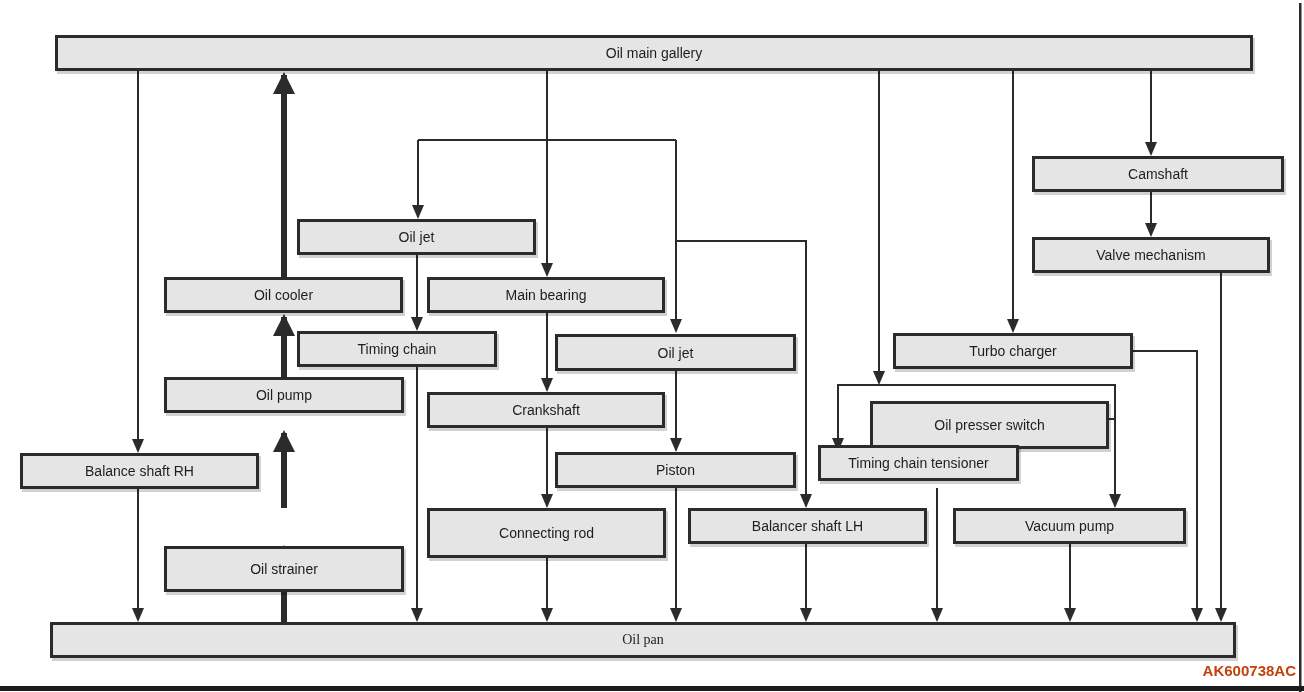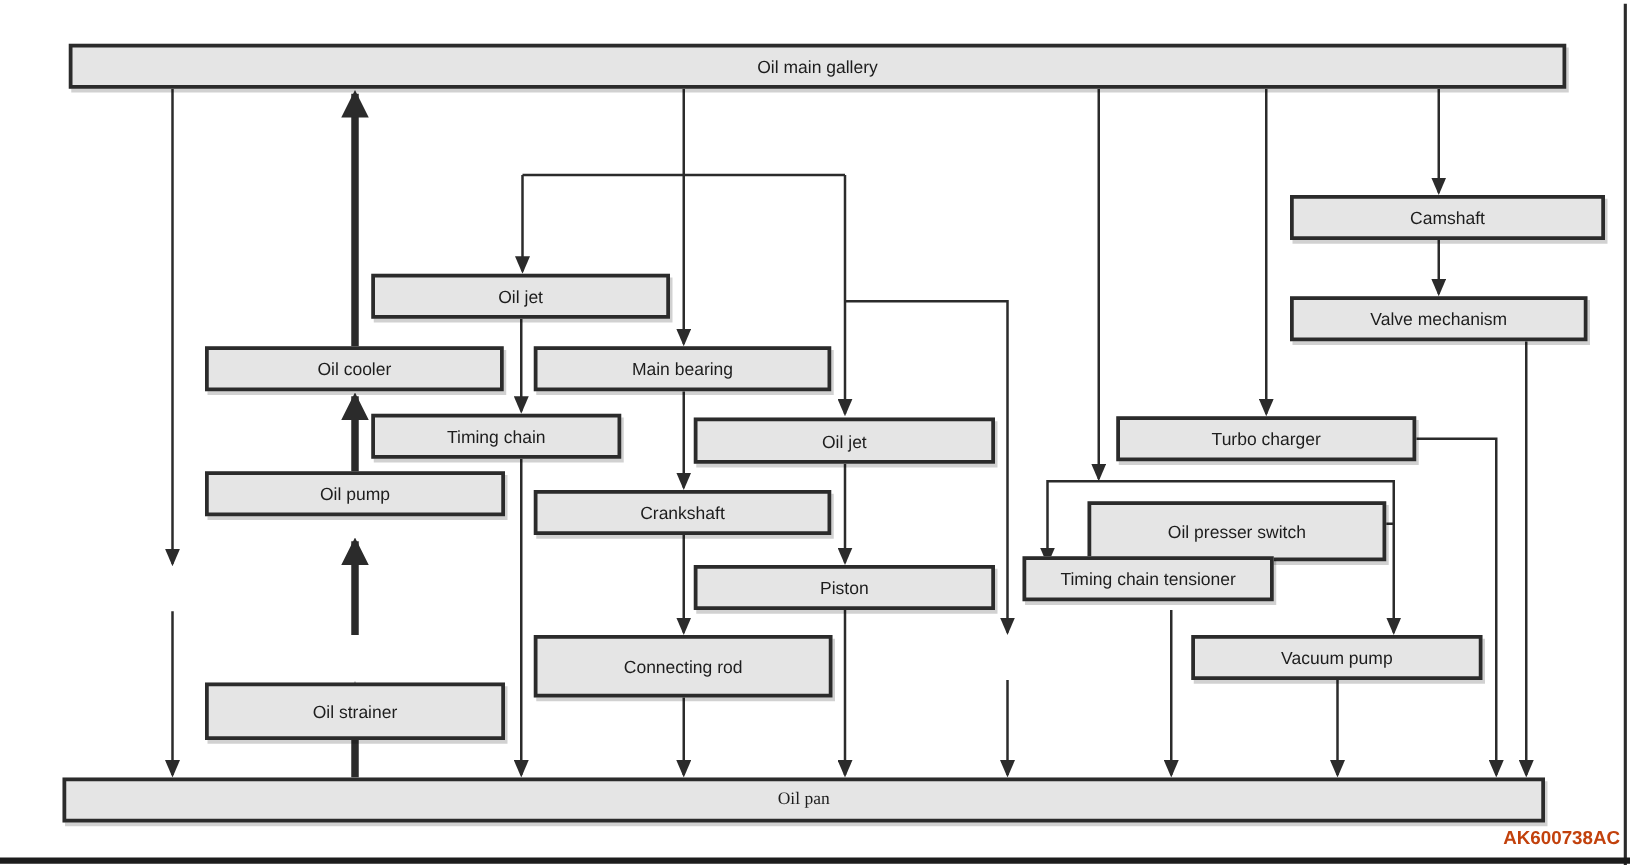--- a/index.html
+++ b/index.html
@@ -108,29 +108,31 @@
   <div class="node" style="left:555px;top:334px;width:241px;height:37px;">Oil jet</div>
 
   <div class="node" style="left:893px;top:333px;width:240px;height:36px;">Turbo charger</div>
 
   <div class="node" style="left:164px;top:377px;width:240px;height:36px;">Oil pump</div>
 
   <div class="node" style="left:427px;top:392px;width:238px;height:36px;">Crankshaft</div>
 
   <div class="node" style="left:848px;top:401px;width:239px;height:48px;margin-left:22px;">Oil presser switch</div>
 
+  <div class="node" style="left:20px;top:453px;width:239px;height:36px;">Balance shaft RH</div>
 
   <div class="node" style="left:555px;top:452px;width:241px;height:36px;">Piston</div>
 
   <div class="node" style="left:818px;top:445px;width:201px;height:36px;">Timing chain tensioner</div>
 
   <div class="node" style="left:164px;top:508px;width:240px;height:46px;margin-top:38px;">Oil strainer</div>
 
   <div class="node" style="left:427px;top:508px;width:239px;height:50px;">Connecting rod</div>
 
+  <div class="node" style="left:688px;top:508px;width:239px;height:36px;">Balancer shaft LH</div>
 
   <div class="node" style="left:953px;top:508px;width:233px;height:36px;">Vacuum pump</div>
 
   <div class="node" style="left:50px;top:622px;width:1186px;height:36px;font-family:Liberation Serif, serif;">Oil pan</div>
 
   <div class="figcode">AK600738AC</div>
 
 </div>
 
 </body></html>

